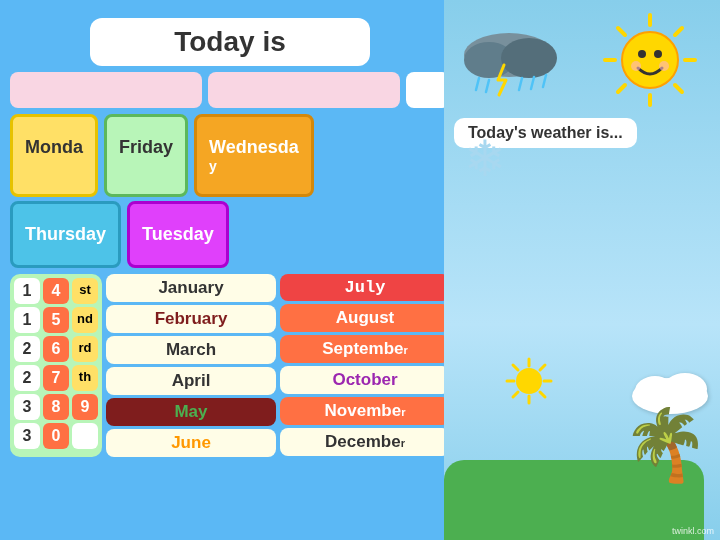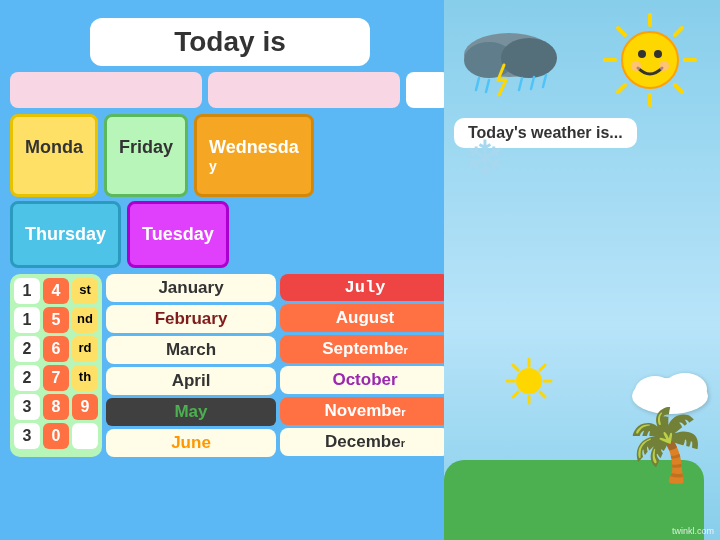--- a/index.html
+++ b/index.html
@@ -132,21 +132,21 @@
       font-size: 17px;
       font-weight: bold;
       text-align: center;
       cursor: pointer;
       border: none;
     }
     .month-jan { background: #fffde7; color: #333; }
     .month-feb { background: #fffde7; color: #7f1d1d; text-align: center; }
     .month-mar { background: #fffde7; color: #333; }
     .month-apr { background: #fffde7; color: #333; }
-    .month-may { background: #404040; color: #4caf50; border-radius: 6px; }
+    .month-may { background: #7f1d1d; color: #4caf50; }
     .month-jun { background: #fffde7; color: #ff9800; }
     .month-jul { background: #ef4444; color: white; font-family: Liberation Mono, monospace; }
     .month-aug { background: #ff7043; color: white; }
     .month-sep { background: #ff7043; color: white; }
     .month-oct { background: #fffde7; color: #9c27b0; }
     .month-nov { background: #ff7043; color: white; padding-left: 8px; }
     .month-dec { background: #fffde7; color: #333; }
 
     
     .right-panel {

